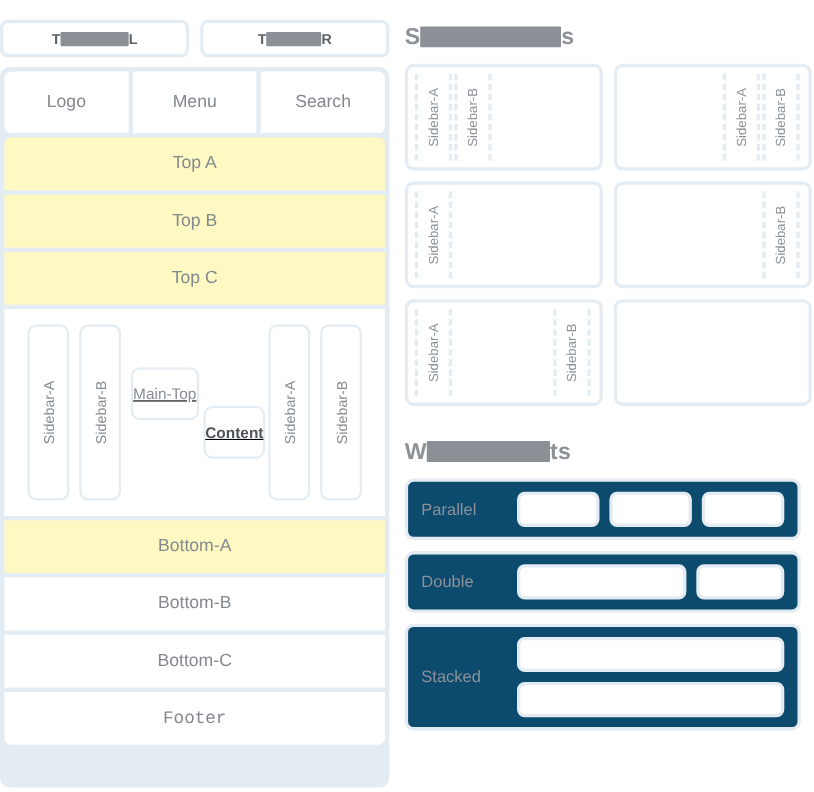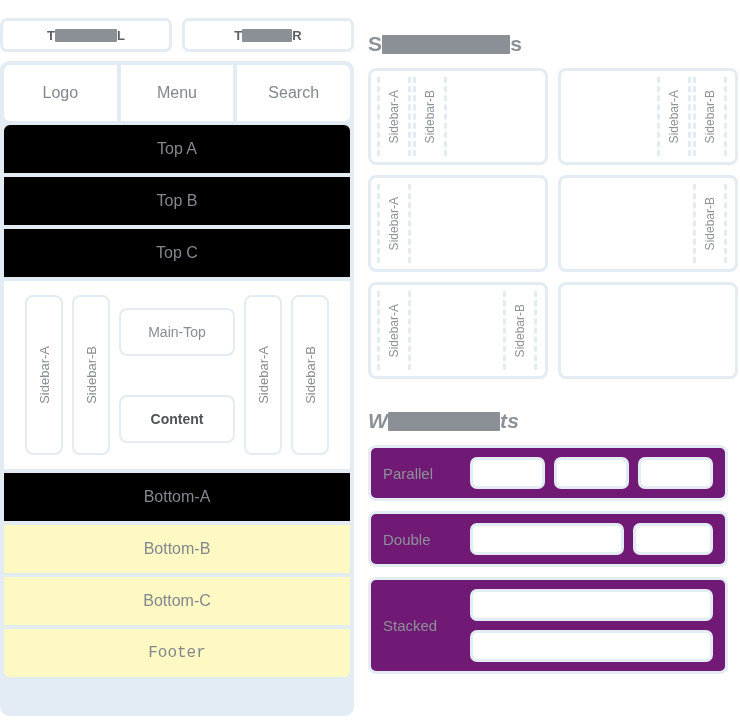--- a/index.html
+++ b/index.html
@@ -87,28 +87,28 @@
     align-items: center;
     justify-content: center;
     font-size: 16px;
     color: #82888e;
   }
   .header-cell.logo { border-radius: 6px 0 0 6px; }
   .header-cell.search { border-radius: 0 6px 6px 0; }
 
   .band {
     flex: 0 0 48px;
-    background: #000000;
+    background: #fef9c3;
     display: flex;
     align-items: center;
     justify-content: center;
     font-size: 16px;
     color: #82888e;
   }
-  .band.tinted { background: #fef9c3; text-align: center; }
+  .band.tinted { background: #ffffff; text-align: center; }
   .band.first { border-radius: 6px 6px 0 0; }
   .band.last  { border-radius: 0 0 6px 6px; font-family: Liberation Mono, monospace; }
 
   
   .body-region {
     flex: 0 0 188px;
     background: #ffffff;
     display: flex;
     align-items: center;
     justify-content: center;
@@ -127,43 +127,43 @@
   }
   .vbar span {
     writing-mode: vertical-rl;
     transform: rotate(180deg);
     font-size: 13px;
     color: #888d93;
     white-space: nowrap;
   }
   .main-stack {
     display: flex;
-    flex-direction: column;
     gap: 4px;
     width: 116px;
+    text-decoration: underline;
   }
   .main-box {
     height: 48px;
     border: 2px solid #e4ecf3;
     border-radius: 8px;
     background: #ffffff;
     display: flex;
     align-items: center;
     justify-content: center;
     font-size: 14px;
     color: #878d93;
     white-space: nowrap;
   }
   .main-box.strong { font-weight: bold; color: #4e5359; margin-top: 35px; }
 
   
   .right-col {
     flex: 1 1 auto;
     height: 720px;
-    padding: 32px 0 0 8px;
+    padding: 22px 0 0 8px;
     overflow: hidden;
   }
   .section-title {
     font-size: 21px;
     color: #8d9298;
     margin: 0 0 12px 0;
     white-space: nowrap;
     letter-spacing: 0.2px;
   }
   .section-title .redact { height: 19px; vertical-align: -3px; }
@@ -201,21 +201,21 @@
     transform: rotate(180deg);
     font-size: 12px;
     color: #8d9298;
     white-space: nowrap;
   }
 
   
   .widget-row {
     border: 3px solid #e4ecf3;
     border-radius: 8px;
-    background: #701a75;
+    background: #0c4a6e;
     display: flex;
     align-items: center;
     gap: 9px;
     padding: 9px 12px;
     margin-bottom: 10px;
     margin-right: 12px;
   }
   .widget-label {
     font-size: 15px;
     color: #8d9298;
@@ -374,21 +374,21 @@
           <div class="sb">
               <span>Sidebar-B</span>
             </div>
         </div>
       </div>
 
       <div class="grid-cell"></div>
 
     </div>
 
-    <h2 class="section-title" style="margin-top:30px;font-style:italic;"><span>W</span><span class="redact" style="width: 112px;"></span><span>ts</span></h2>
+    <h2 class="section-title" style="margin-top:30px;"><span>W</span><span class="redact" style="width: 112px;"></span><span>ts</span></h2>
 
     <div>
 
       <div class="widget-row">
         <div class="widget-label">Parallel</div>
         <div class="widget-area">
           <div class="wbox eq"></div>
           <div class="wbox eq"></div>
           <div class="wbox eq"></div>
         </div>

